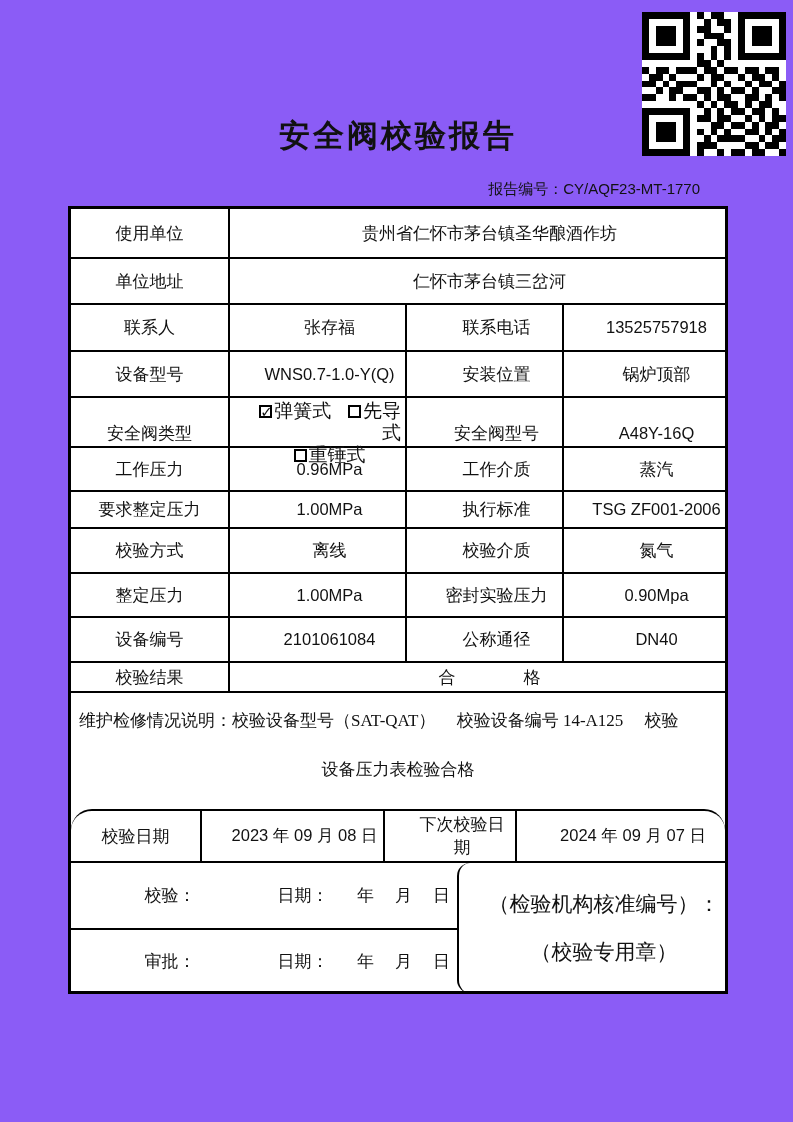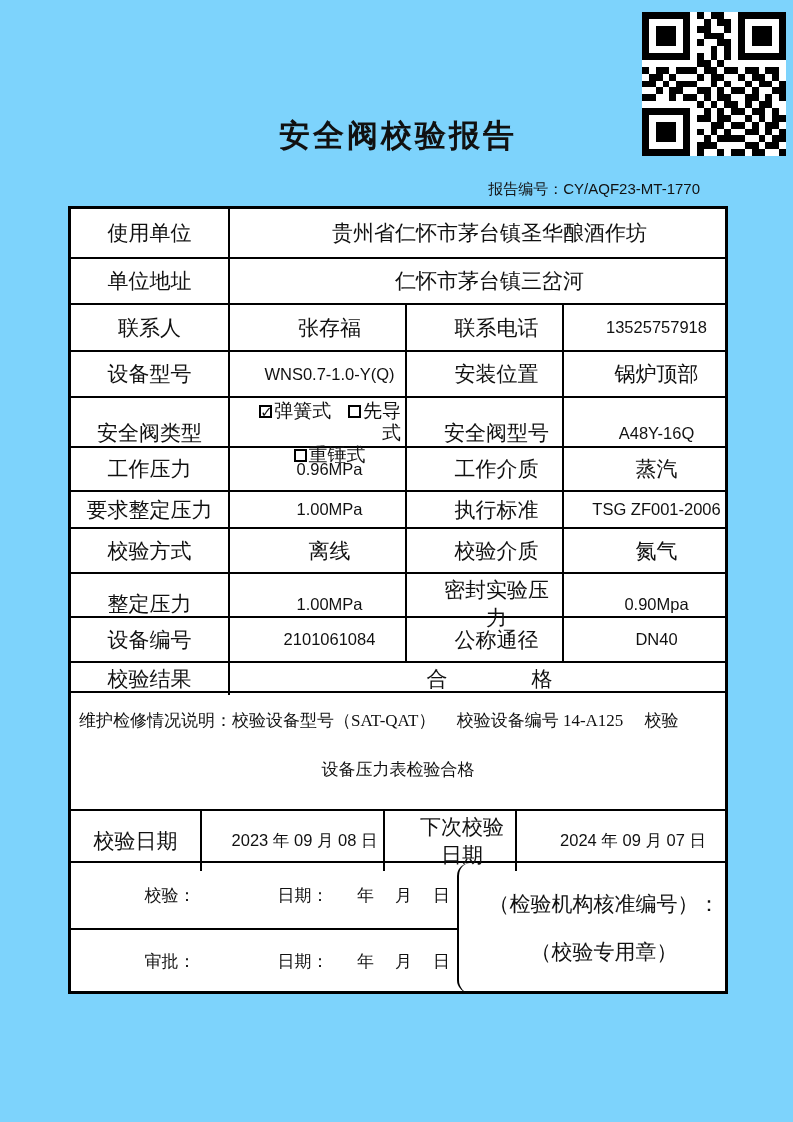--- a/index.html
+++ b/index.html
@@ -1,20 +1,20 @@
 <!DOCTYPE html>
 <html><head>
 <meta charset="utf-8">
 <style>
   * { margin:0; padding:0; box-sizing:border-box; }
   html,body { background:#fff; }
   .page {
     position:relative;
     width:793px; height:1122px;
-    background:#7dd3fc;
+    background:#8b5cf6;
     outline:1px solid #c9c9c9;
     font-family:"Liberation Serif","DejaVu Serif",serif;
     color:#111;
     overflow:hidden;
   }
   
   .qr {
     position:absolute; top:12px; right:7px;
     width:144px; height:144px;
     display:grid;
@@ -37,25 +37,25 @@
   
   .tbl {
     position:absolute; left:68px; top:206px; width:660px;
     border:3px solid #000;
     background:#fff;
   }
   .row { display:grid; border-top:2px solid #000; }
   .row:first-child { border-top:none; }
   .g2    { grid-template-columns:157px 497px; }
   .g4    { grid-template-columns:157px 177px 157px 163px; }
-  .gdate { grid-template-columns:129px 183px 132px 210px; }
+  .gdate { grid-template-columns:129px 183px 132px 210px;border-radius:21px; }
   .gsig  { grid-template-columns:386px 268px; }
   .c { display:flex; align-items:center; justify-content:center; text-align:center; padding:2px 4px; }
   .c + .c { border-left:2px solid #000;padding-left:28px; }
-  .lbl { font-size:21px;text-align:center; }
+  .lbl { font-size:17px;text-align:center; }
   .val { font-size:16.5px; font-family:"Liberation Sans","DejaVu Sans",sans-serif; }
   .pre { white-space:pre; }
   
   .cbcell { flex-direction:column; justify-content:center; align-items:flex-start; padding:2px 4px; font-size:19px; line-height:22px;text-align:right; }
   .cbline2 { align-self:center; }
   .cb {
     display:inline-block; width:13px; height:13px;
     border:2px solid #000; position:relative;
     margin-right:2px; vertical-align:-1px;
   }

